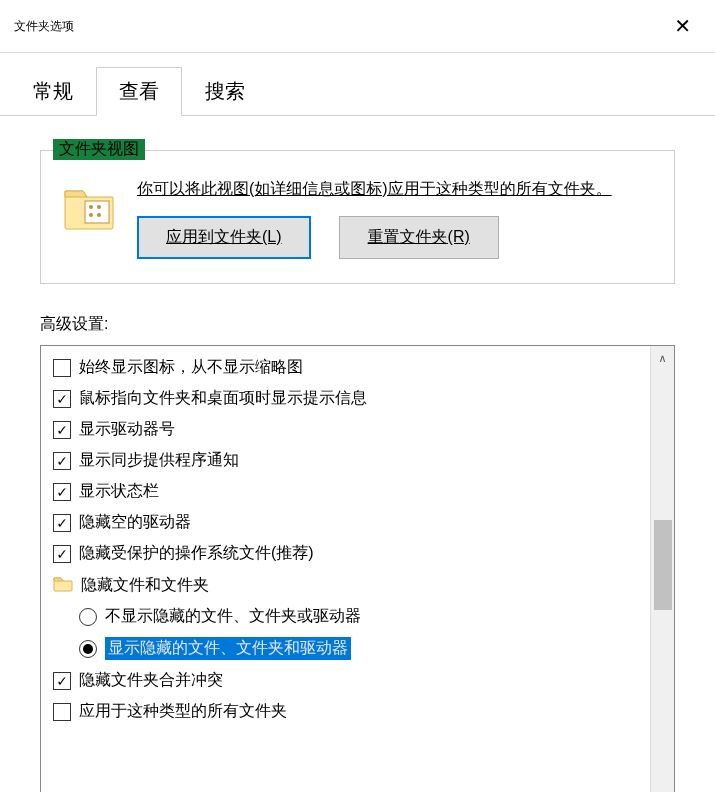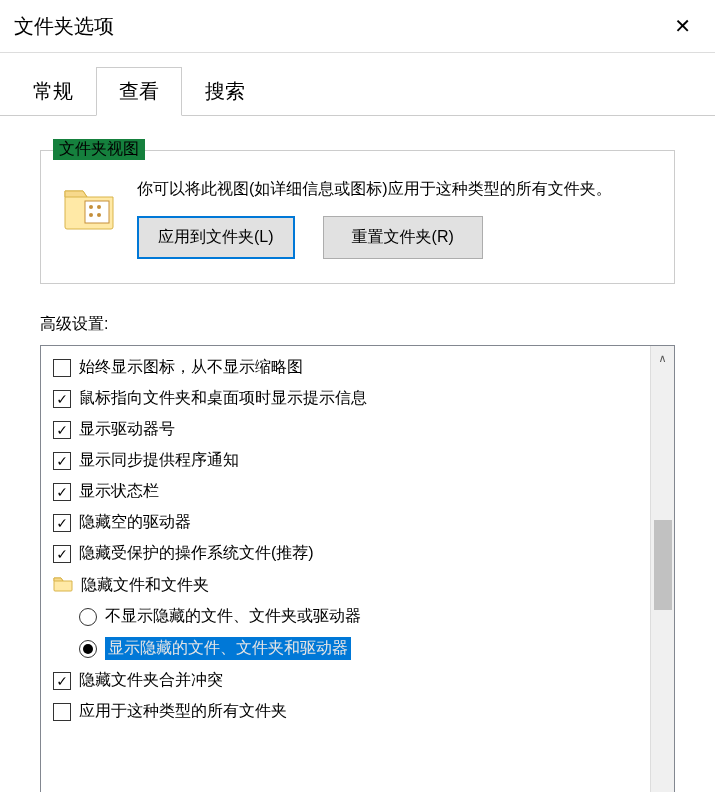--- a/index.html
+++ b/index.html
@@ -10,21 +10,21 @@
       color: #000;
       width: 715px;
     }
     .titlebar {
       display: flex;
       justify-content: space-between;
       align-items: center;
       padding: 10px 14px;
       border-bottom: 1px solid #ddd;
     }
-    .titlebar-title { font-size: 20px; }
+    .titlebar-title { font-size: 12px; }
     .close-btn {
       font-size: 20px;
       font-family: Arial, sans-serif;
       cursor: pointer;
       padding: 4px 10px;
     }
     .tabs {
       display: flex;
       padding: 14px 10px 0 10px;
       gap: 0;
@@ -59,20 +59,21 @@
       top: -12px;
       left: 12px;
       background: #15803d;
       padding: 0 6px;
       font-size: 16px;
     }
     .groupbox-body {
       display: flex;
       gap: 20px;
       align-items: flex-start;
+      text-decoration: underline;
     }
     .folder-icon {
       width: 56px;
       height: 56px;
       flex-shrink: 0;
       margin-top: 4px;
     }
     .groupbox-right { flex: 1; }
     .groupbox-text {
       font-size: 16px;
@@ -83,21 +84,21 @@
     .btn {
       padding: 10px 28px;
       font-size: 16px;
       background: #e1e1e1;
       border: 1px solid #adadad;
       cursor: pointer;
       white-space: nowrap;
     }
     .btn.focus {
       border: 2px solid #0078d7;
-      padding: 9px 19px;
+      padding: 9px 27px;
     }
 
     .section-label {
       font-size: 16px;
       margin: 0 20px 10px 20px;
     }
 
     .listbox-wrap {
       position: relative;
       margin: 0 20px;

